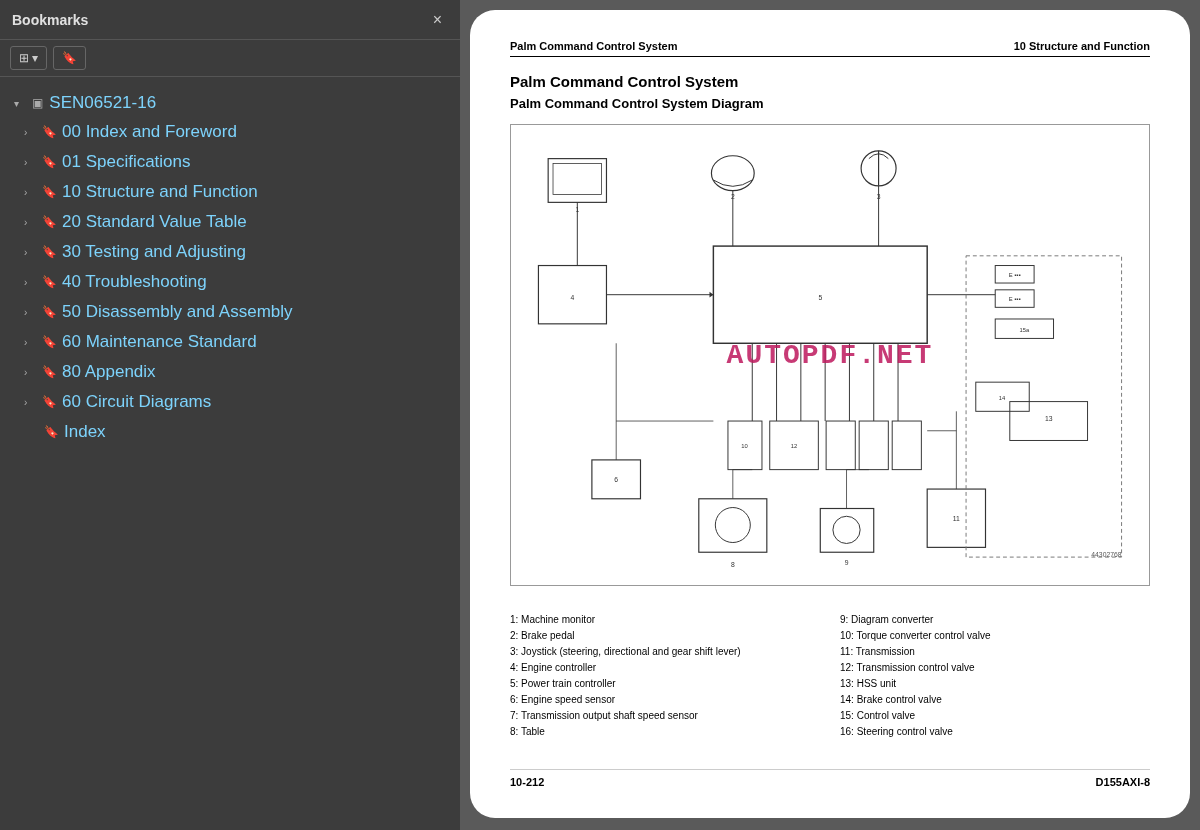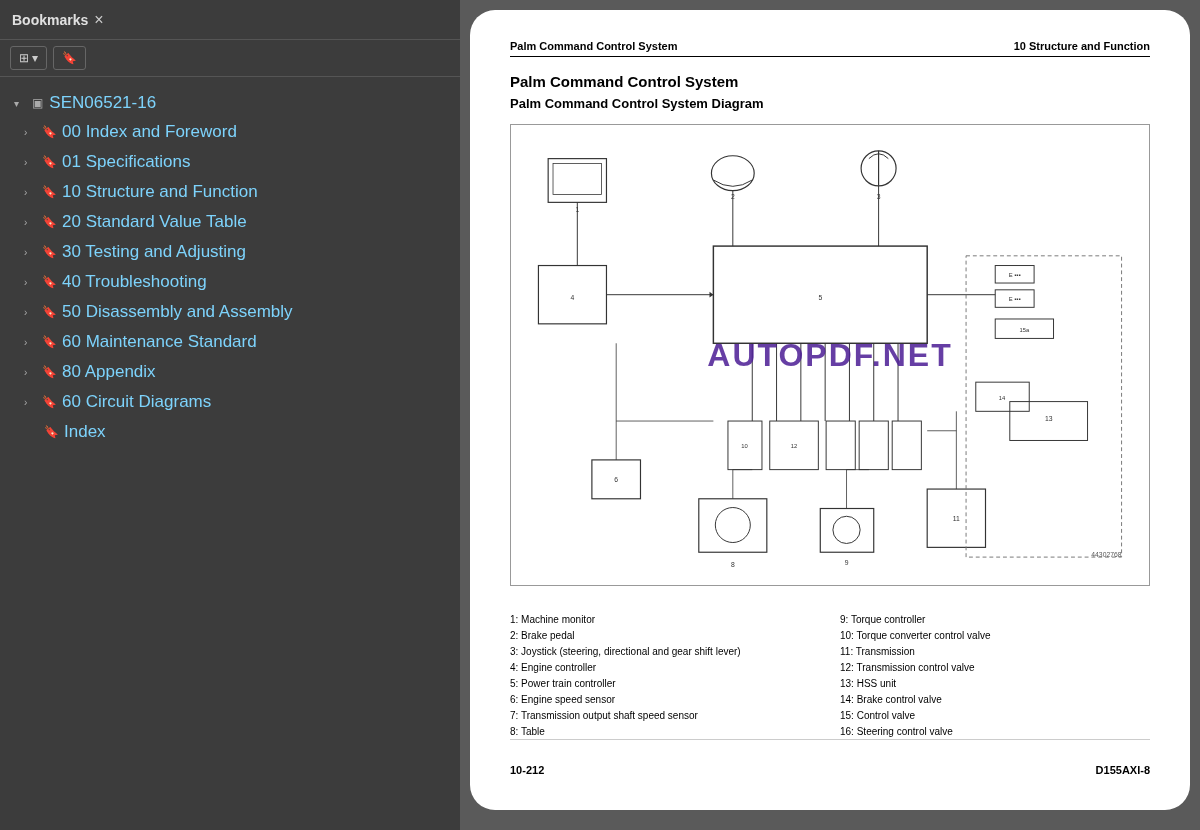--- a/index.html
+++ b/index.html
@@ -18,20 +18,21 @@
       min-width: 460px;
       background: #3c3c3c;
       display: flex;
       flex-direction: column;
       height: 830px;
     }
 
     .sidebar-header {
       display: flex;
       align-items: center;
+      justify-content: space-between;
       padding: 0 12px;
       background: #3c3c3c;
       border-bottom: 1px solid #555;
       min-height: 40px;
     }
 
     .sidebar-title {
       color: #e0e0e0;
       font-size: 14px;
       font-weight: 600;
@@ -199,46 +200,48 @@
     .diagram-svg {
       width: 100%;
       height: 440px;
     }
 
     .watermark {
       position: absolute;
       top: 50%;
       left: 50%;
       transform: translate(-50%, -50%);
-      font-size: 32px;
+      font-size: 28px;
       font-weight: 900;
-      color: #4c1d95;
+      color: #be185d;
       opacity: 0.85;
       pointer-events: none;
       white-space: nowrap;
       letter-spacing: 2px;
+      font-family: Liberation Mono, monospace;
     }
 
     .legend-grid {
       display: grid;
       grid-template-columns: 1fr 1fr;
       gap: 1px 20px;
       margin-top: 26px;
       font-size: 10px;
       color: #000;
     }
 
     .legend-item {
       line-height: 1.5;
     }
 
     .doc-footer {
       display: flex;
       justify-content: space-between;
-      padding-top: 24px;
+      margin-top: 30px;
+      padding-top: 6px;
       border-top: 1px solid #ccc;
       font-size: 11px;
       color: #000;
       font-weight: 600;
     }
   </style>
 </head>
 <body>
 
 <div class="sidebar">
@@ -443,21 +446,21 @@
         <text x="545" y="290" font-size="7" text-anchor="middle" fill="#333">13</text>
         <rect x="505" y="270" width="80" height="40" fill="none" stroke="#333" stroke-width="1"></rect>
 
       </svg>
 
       <div class="watermark">AUTOPDF.NET</div>
     </div>
 
     <div class="legend-grid">
       <div class="legend-item">1: Machine monitor</div>
-      <div class="legend-item">9: Torque controller</div>
+      <div class="legend-item">9: Diagram converter</div>
       <div class="legend-item">2: Brake pedal</div>
       <div class="legend-item">10: Torque converter control valve</div>
       <div class="legend-item">3: Joystick (steering, directional and gear shift lever)</div>
       <div class="legend-item">11: Transmission</div>
       <div class="legend-item">4: Engine controller</div>
       <div class="legend-item">12: Transmission control valve</div>
       <div class="legend-item">5: Power train controller</div>
       <div class="legend-item">13: HSS unit</div>
       <div class="legend-item">6: Engine speed sensor</div>
       <div class="legend-item">14: Brake control valve</div>

